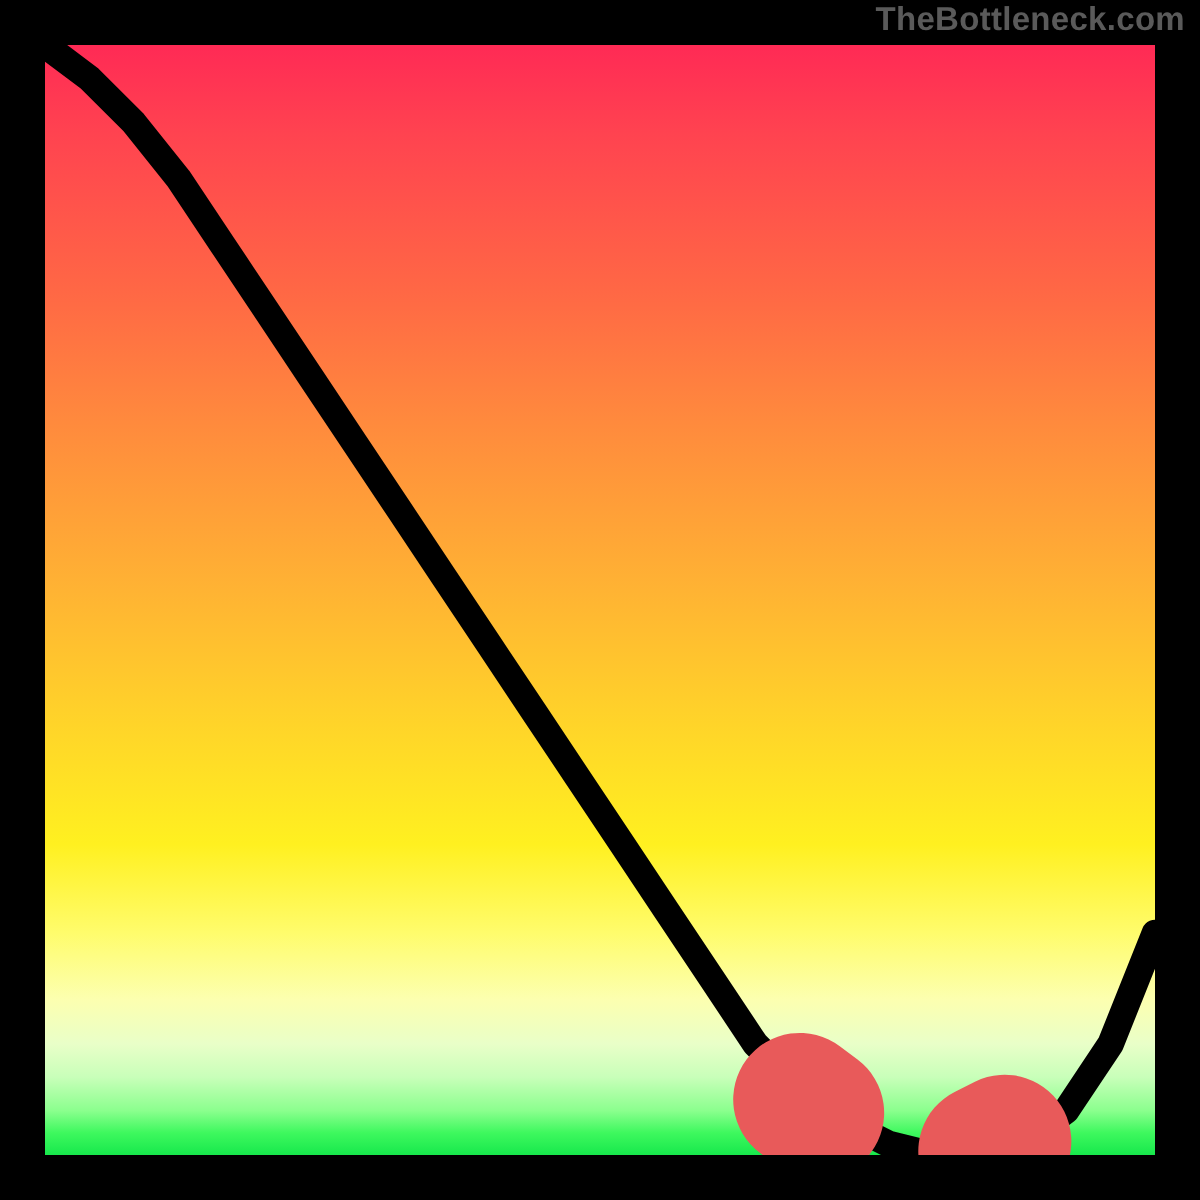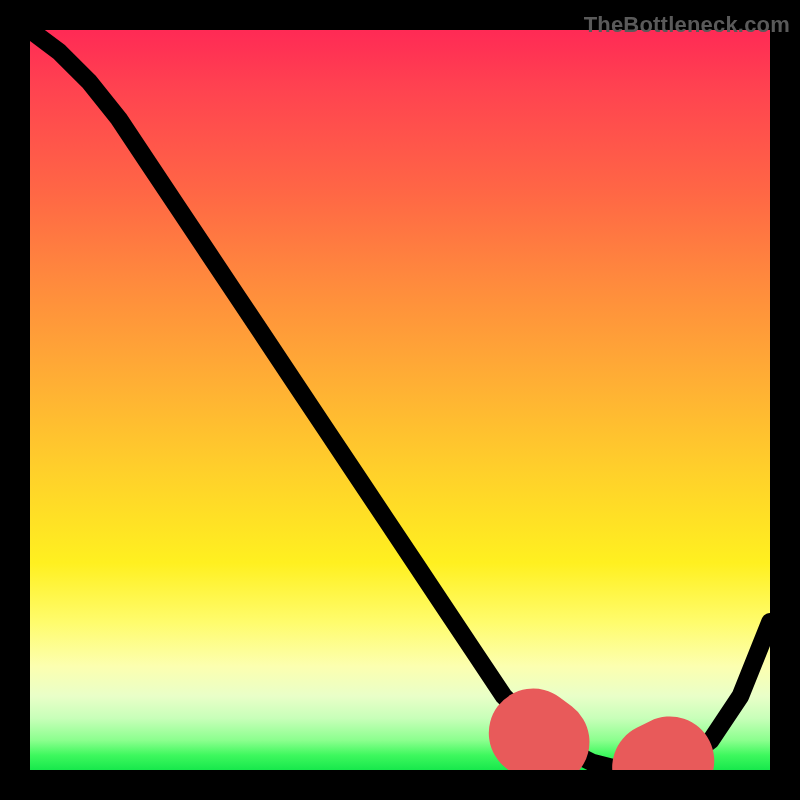--- a/index.html
+++ b/index.html
@@ -12,21 +12,21 @@
     font-family: Arial, Helvetica, sans-serif;
   }
   .frame {
     position: relative;
     width: 800px;
     height: 800px;
     background: #000;
   }
   .watermark {
     position: absolute;
-    top: 12px;
+    top: 0;
     right: 10px;
     color: #5a5a5a;
     font-size: 22px;
     font-weight: 600;
     letter-spacing: 0.2px;
     z-index: 50;
     user-select: none;
   }
   .plot-wrap {
     position: absolute;

